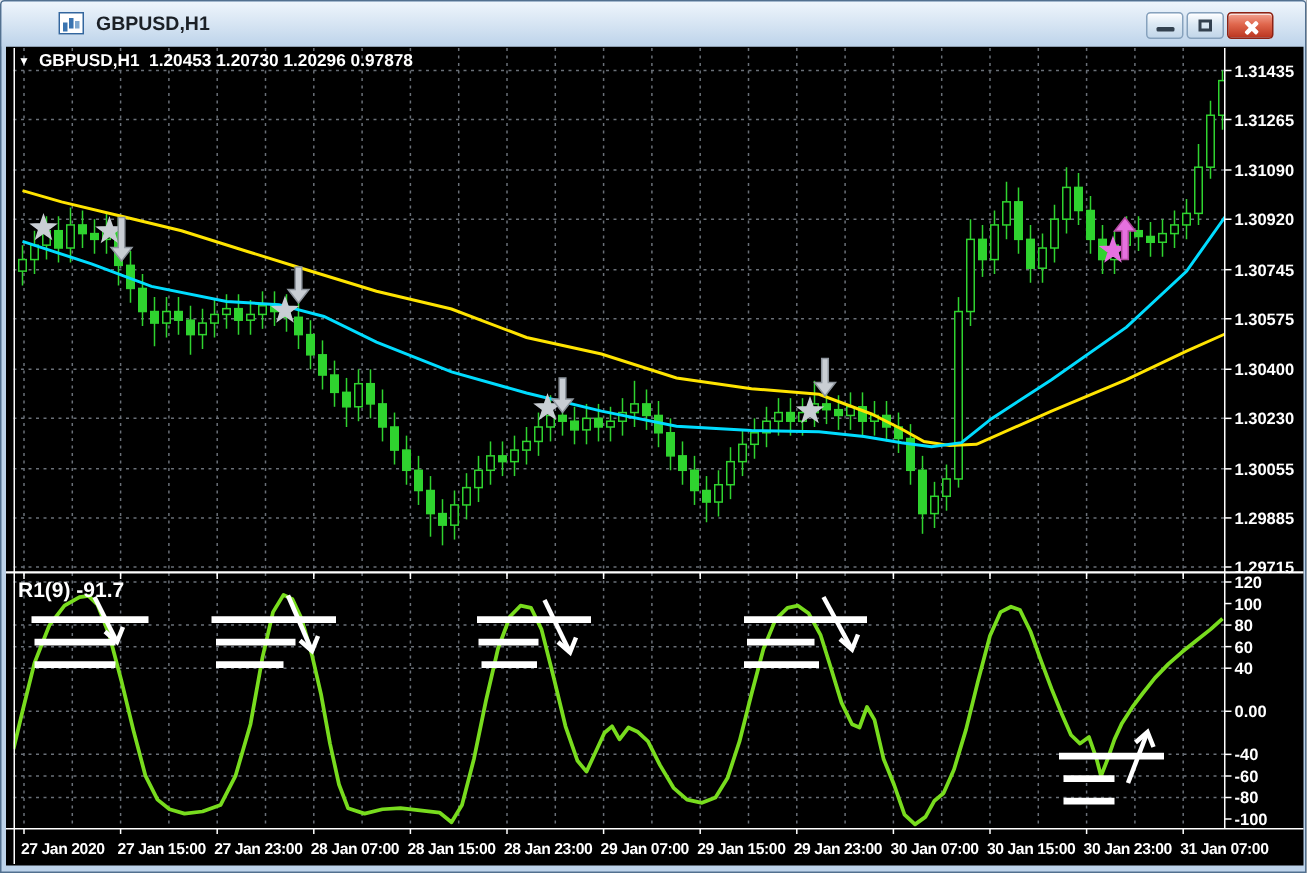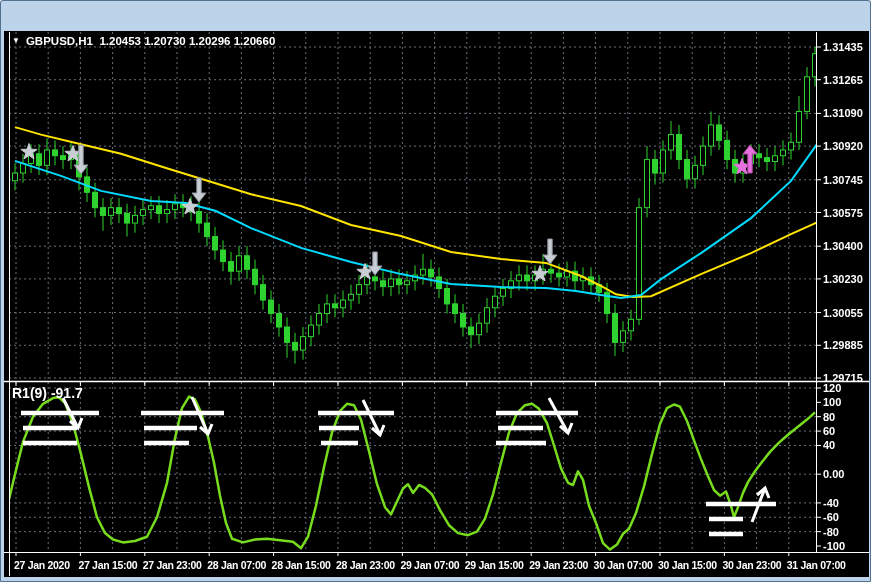--- a/index.html
+++ b/index.html
@@ -442,19 +442,37 @@
         <text x="657" y="568" fill="#ffffff" font-family="&quot;Liberation Sans&quot;,sans-serif" font-size="10.5" font-weight="bold" letter-spacing="-0.3">30 Jan 15:00</text>
         <line x1="723.4000000000001" y1="551" x2="723.4000000000001" y2="555" stroke="#fff" stroke-width="1"></line>
         <line x1="723.4000000000001" y1="381" x2="723.4000000000001" y2="385" stroke="#fff" stroke-width="1"></line>
         <text x="721.4000000000001" y="568" fill="#ffffff" font-family="&quot;Liberation Sans&quot;,sans-serif" font-size="10.5" font-weight="bold" letter-spacing="-0.3">30 Jan 23:00</text>
         <line x1="787.8000000000001" y1="551" x2="787.8000000000001" y2="555" stroke="#fff" stroke-width="1"></line>
         <line x1="787.8000000000001" y1="381" x2="787.8000000000001" y2="385" stroke="#fff" stroke-width="1"></line>
         <text x="785.8000000000001" y="568" fill="#ffffff" font-family="&quot;Liberation Sans&quot;,sans-serif" font-size="10.5" font-weight="bold" letter-spacing="-0.3">31 Jan 07:00</text>
       </g>
     </svg>
 
+  <div class="titlebar">
+    <div class="app-icon">
+      <span class="bar1"></span>
+      <span class="bar2"></span>
+      <span class="bar3"></span>
+    </div>
+    <span class="win-title">GBPUSD,H1</span>
+    <div class="btn btn-min">
+      <span class="glyph-min"></span>
+    </div>
+    <div class="btn btn-restore">
+      <span class="glyph-restore"></span>
+    </div>
+    <div class="btn btn-close">
+      <span class="glyph-close-a"></span>
+      <span class="glyph-close-b"></span>
+    </div>
+  </div>
 
   <div class="sym-label">
     <span class="collapser">▼</span>
-    <span>GBPUSD,H1  1.20453 1.20730 1.20296 1.20660</span>
+    <span>GBPUSD,H1  1.20453 1.20730 1.20296 0.97878</span>
   </div>
   <div class="ind-label">R1(9) -91.7</div>
 </div>
 
 </body></html>

